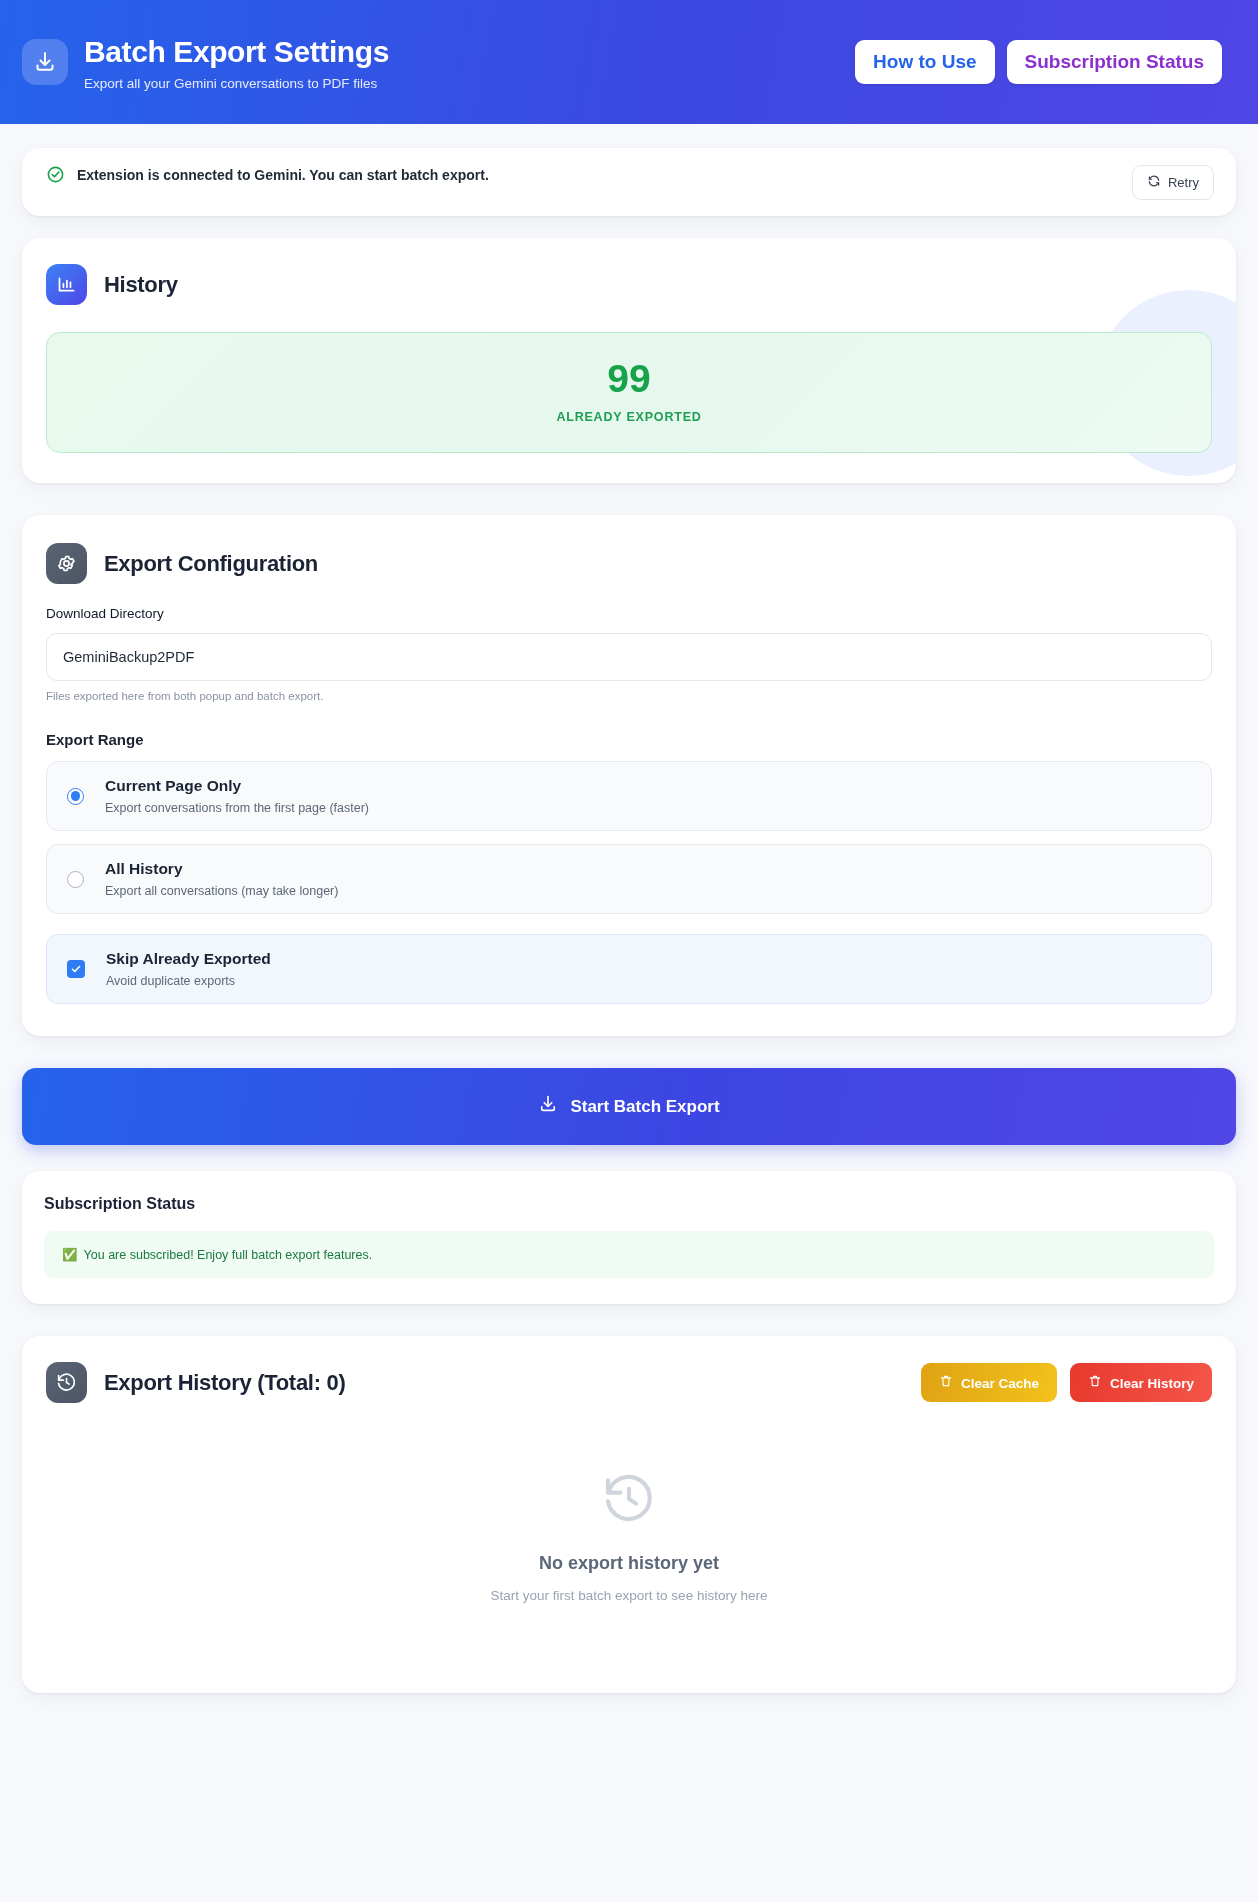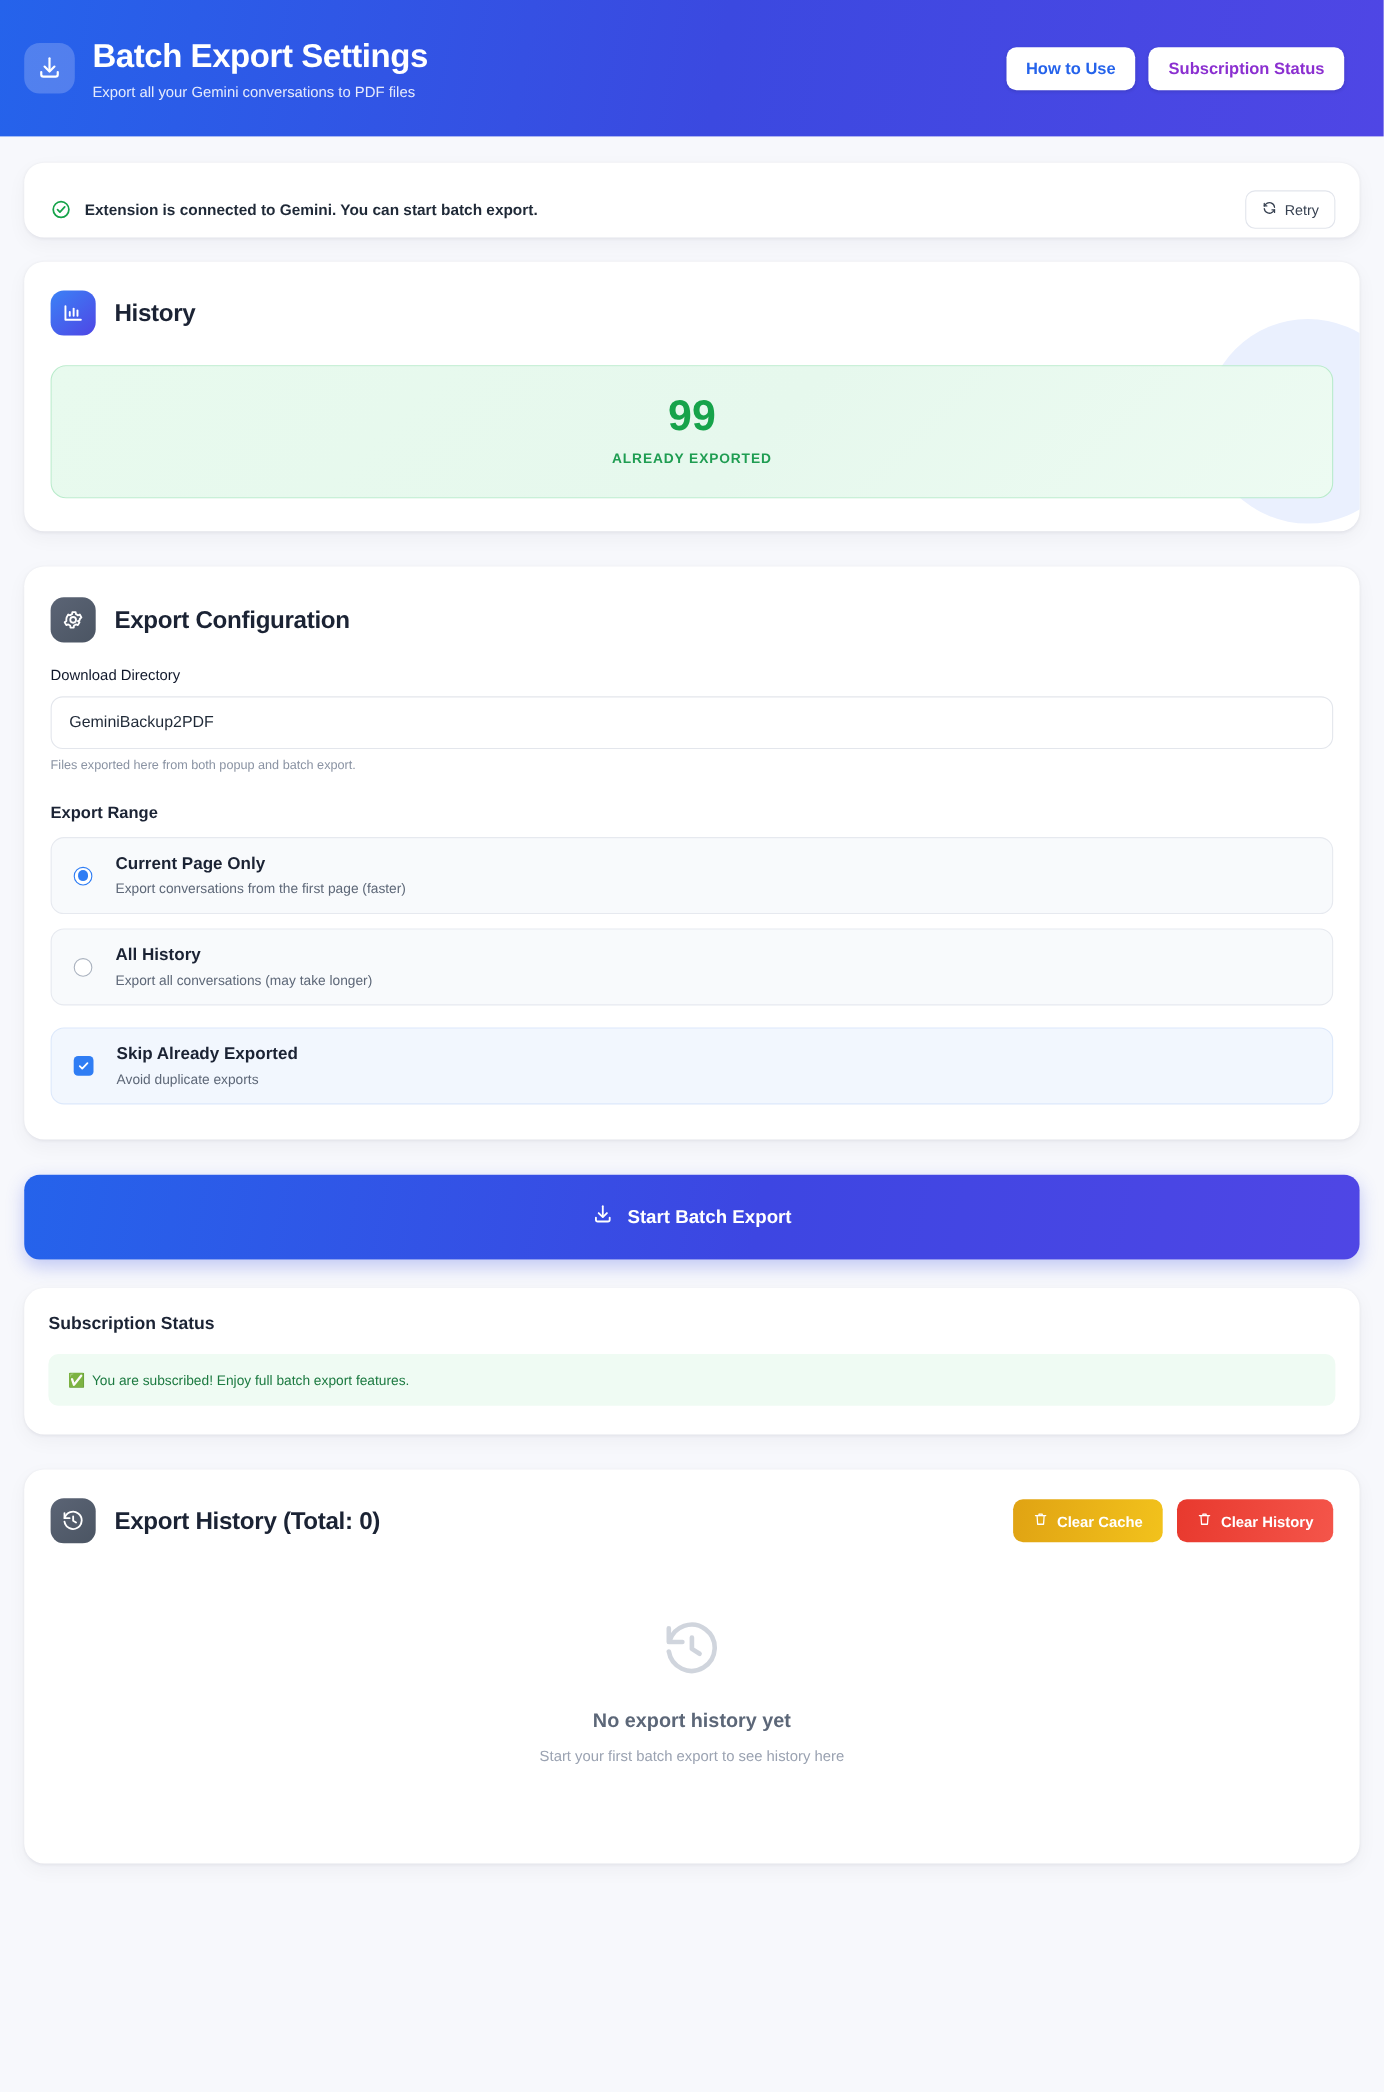--- a/index.html
+++ b/index.html
@@ -32,42 +32,42 @@
   .app-title {
     color: #ffffff; font-size: 30px; font-weight: 700; letter-spacing: -0.4px;
     line-height: 1.12;
   }
   .app-subtitle {
     color: rgba(255,255,255,0.88); font-size: 13.5px; margin-top: 7px; font-weight: 400;
   }
   .header-actions { margin-left: auto; display: flex; gap: 12px; align-items: center; }
   .hdr-btn {
     background: #ffffff; border: none; border-radius: 9px;
-    padding: 11px 18px; font-size: 15px; font-weight: 700;
+    padding: 11px 18px; font-size: 19px; font-weight: 700;
     cursor: pointer; font-family: inherit; white-space: nowrap;
     box-shadow: 0 1px 3px rgba(0,0,0,0.10);
   }
   .hdr-btn.blue { color: #2563eb; }
   .hdr-btn.purple { color: #8b2fd0; }
 
   
   .page { padding: 0 22px 40px; }
 
   .card {
     background: #ffffff;
     border-radius: 18px;
     box-shadow: 0 1px 3px rgba(16,24,40,0.06), 0 6px 18px rgba(16,24,40,0.045);
     position: relative;
     overflow: hidden;
   }
 
   
   .status-card {
     margin-top: 24px;
-    display: flex; align-items: center;
+    display: flex; align-items: flex-start;
     padding: 17px 22px 1px 24px;
     min-height: 68px;
   }
   .status-left { display: flex; align-items: center; gap: 12px; }
   .check-circle { width: 19px; height: 19px; flex: none; }
   .status-text { font-size: 14px; font-weight: 700; color: #1f2937; }
   .retry-btn {
     margin-left: auto;
     display: flex; align-items: center; gap: 7px;
     background: #ffffff; border: 1px solid #e2e5ec; border-radius: 9px;

